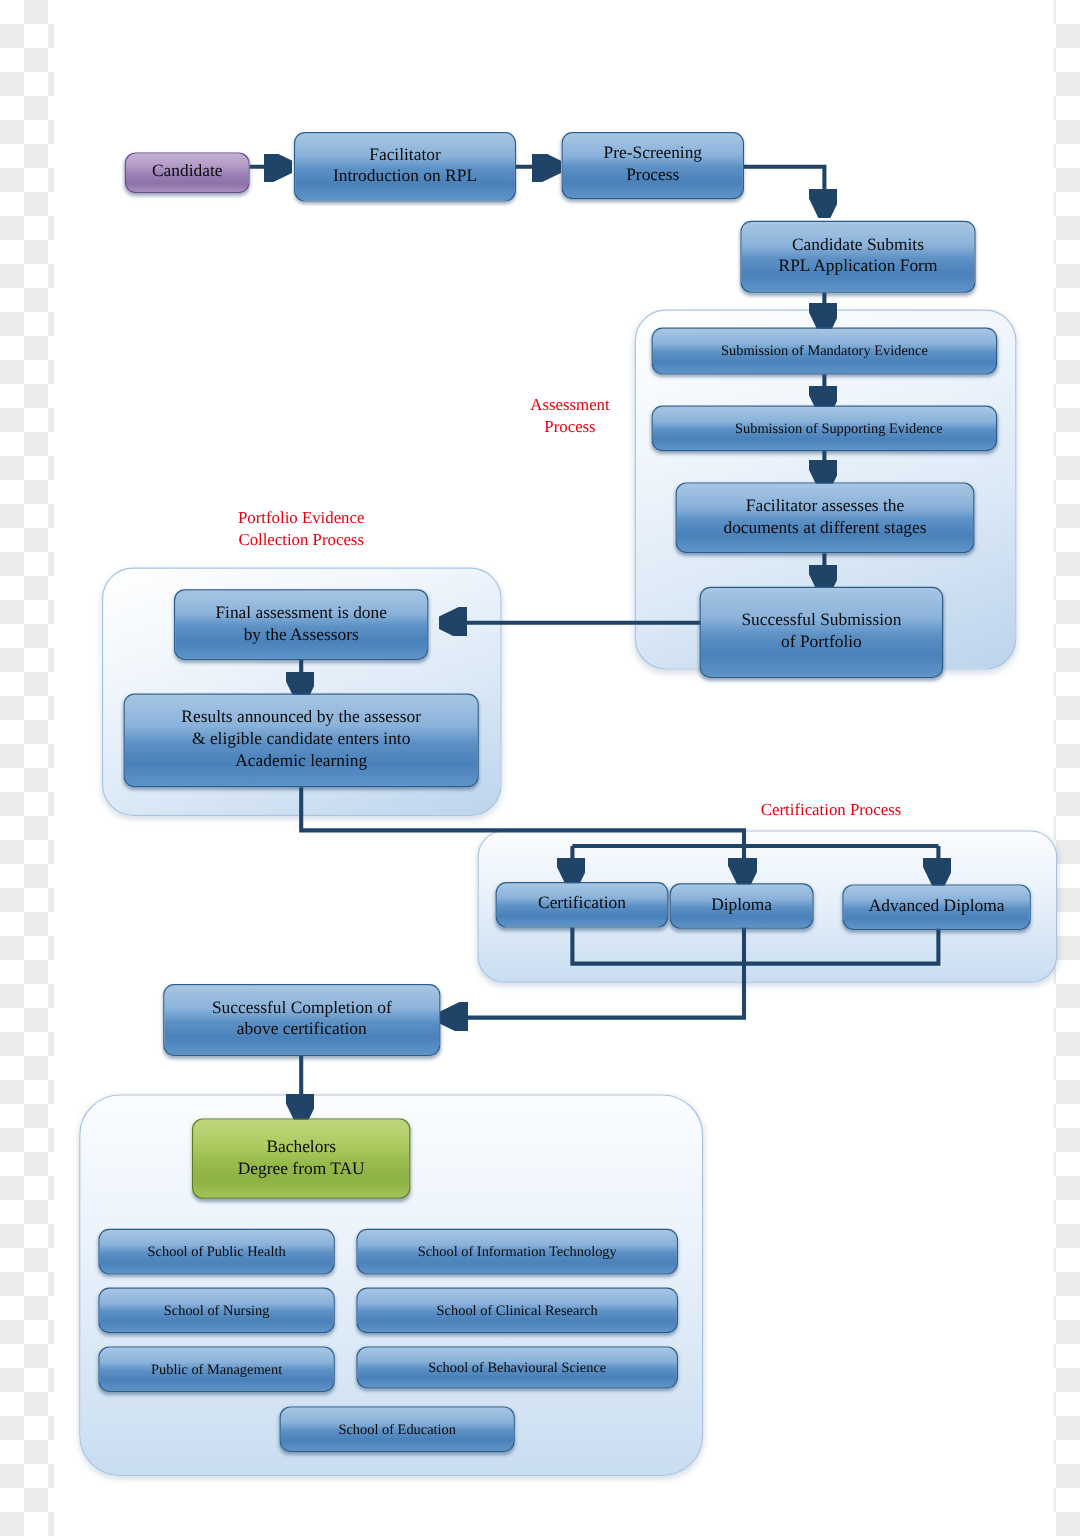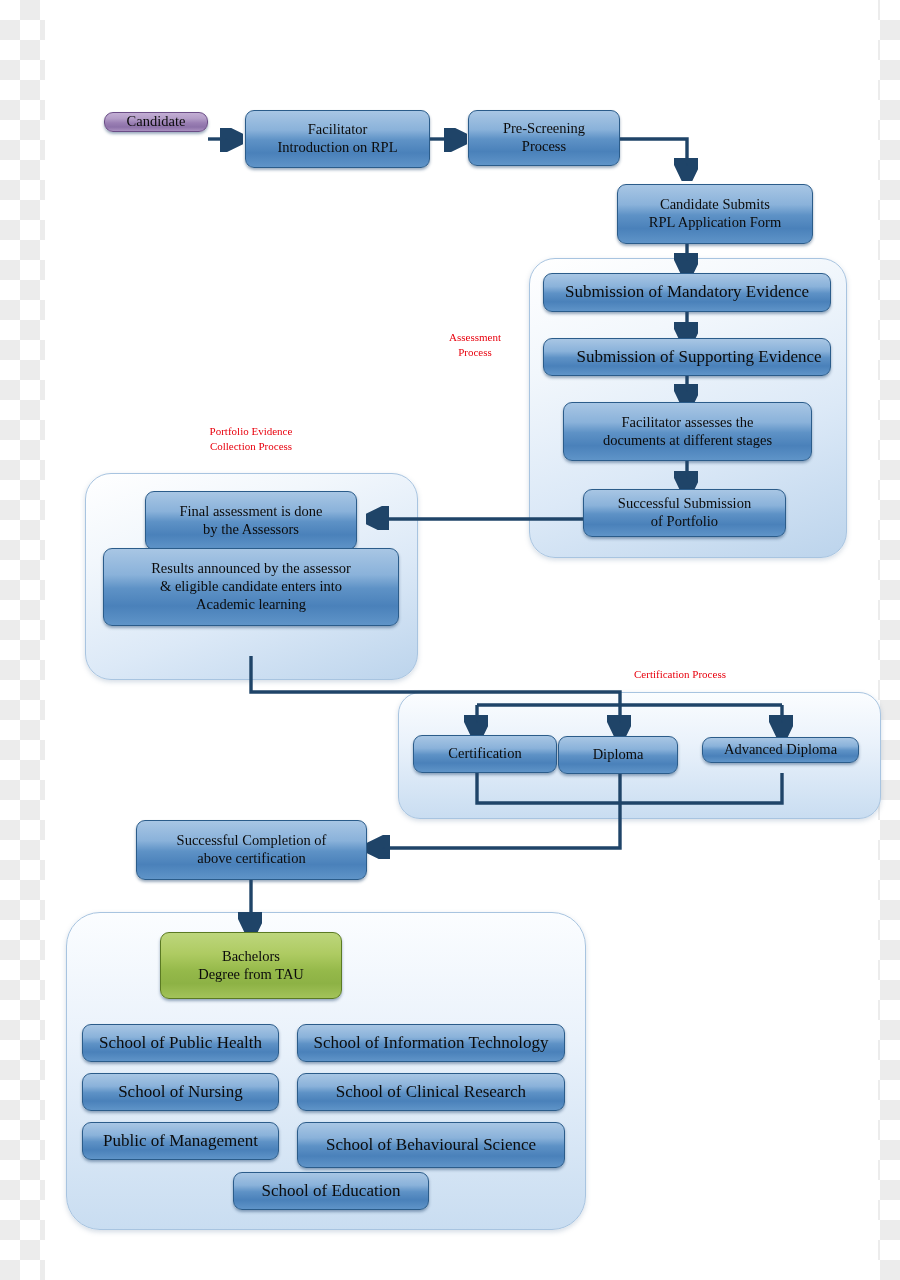--- a/index.html
+++ b/index.html
@@ -65,27 +65,27 @@
     padding: 2px 6px;
   }
   .node.purple {
     border-color: #6b4e86;
     background: linear-gradient(180deg, #c3aed4 0%, #b49ec8 30%, #9a7fb4 55%, #8d72a9 78%, #a98fc0 100%);
   }
   .node.green {
     border-color: #5b7a23;
     background: linear-gradient(180deg, #bdd67c 0%, #aecb62 32%, #95b94a 58%, #8db245 78%, #a3c35a 100%);
   }
-  .node.small { font-size: 17px; }
+  .node.small { font-size: 12px; }
 
   
   .caption {
     position: absolute;
     color: #e8000d;
-    font-size: 11px;
+    font-size: 14px;
     line-height: 1.32;
     text-align: center;
     font-family: "Liberation Serif", "DejaVu Serif", serif;
   }
 
   
   svg.wires {
     position: absolute;
     left: 0; top: 0;
     width: 900px;
@@ -140,21 +140,21 @@
     <path d="M477,705 L477,733" marker-end="url(#arr)"></path>
     <path d="M620,705 L620,733" marker-end="url(#arr)"></path>
     <path d="M782,705 L782,733" marker-end="url(#arr)"></path>
 
     <path d="M477,773 L477,803 L782,803 L782,773"></path>
     <path d="M620,773 L620,848 L372,848" marker-end="url(#arr)"></path>
 
     <path d="M251,880 L251,930" marker-end="url(#arr)"></path>
   </svg>
 
-  <div class="node purple" style="left:104px; top:112px; width:104px; height:20px;">
+  <div class="node purple" style="left:104px; top:127px; width:104px; height:34px;">
     <span>Candidate</span>
   </div>
 
   <div class="node" style="left:245px; top:110px; width:185px; height:58px;">
     <span>
       <span>Facilitator</span><br>
       <span>Introduction on RPL</span>
     </span>
   </div>
 
@@ -185,60 +185,60 @@
     <span>Submission of Supporting Evidence</span>
   </div>
 
   <div class="node" style="left:563px; top:402px; width:249px; height:59px;">
     <span>
       <span>Facilitator assesses the</span><br>
       <span>documents at different stages</span>
     </span>
   </div>
 
-  <div class="node" style="left:583px; top:489px; width:203px; height:48px;">
+  <div class="node" style="left:583px; top:489px; width:203px; height:76px;">
     <span>
       <span>Successful Submission</span><br>
       <span>of Portfolio</span>
     </span>
   </div>
 
   <div class="caption" style="left:151px; top:424px; width:200px;">
     <span>Portfolio Evidence</span><br>
     <span>Collection Process</span>
   </div>
 
   <div class="node" style="left:145px; top:491px; width:212px; height:59px;">
     <span>
       <span>Final assessment is done</span><br>
       <span>by the Assessors</span>
     </span>
   </div>
 
-  <div class="node" style="left:103px; top:548px; width:296px; height:78px;justify-content:center;">
+  <div class="node" style="left:103px; top:578px; width:296px; height:78px;justify-content:center;">
     <span>
       <span>Results announced by the assessor</span><br>
       <span>&amp; eligible candidate enters into</span><br>
       <span>Academic learning</span>
     </span>
   </div>
 
   <div class="caption" style="left:634px; top:667px; width:170px; text-align:left;">
     <span>Certification Process</span>
   </div>
 
   <div class="node" style="left:413px; top:735px; width:144px; height:38px;">
     <span>Certification</span>
   </div>
 
   <div class="node" style="left:558px; top:736px; width:120px; height:38px;">
     <span>Diploma</span>
   </div>
 
-  <div class="node" style="left:702px; top:737px; width:157px; height:26px;">
+  <div class="node" style="left:702px; top:737px; width:157px; height:38px;">
     <span>Advanced Diploma</span>
   </div>
 
   <div class="node" style="left:136px; top:820px; width:231px; height:60px;">
     <span>
       <span>Successful Completion of</span><br>
       <span>above certification</span>
     </span>
   </div>
 
@@ -259,21 +259,21 @@
   <div class="node small" style="left:82px; top:1073px; width:197px; height:38px;">
     <span>School of Nursing</span>
   </div>
   <div class="node small" style="left:297px; top:1073px; width:268px; height:38px;">
     <span>School of Clinical Research</span>
   </div>
 
   <div class="node small" style="left:82px; top:1122px; width:197px; height:38px;">
     <span>Public of Management</span>
   </div>
-  <div class="node small" style="left:297px; top:1122px; width:268px; height:46px;">
+  <div class="node small" style="left:297px; top:1122px; width:268px; height:35px;">
     <span>School of Behavioural Science</span>
   </div>
 
   <div class="node small" style="left:233px; top:1172px; width:196px; height:38px;">
     <span>School of Education</span>
   </div>
 
 </div>
 
 </body></html>

